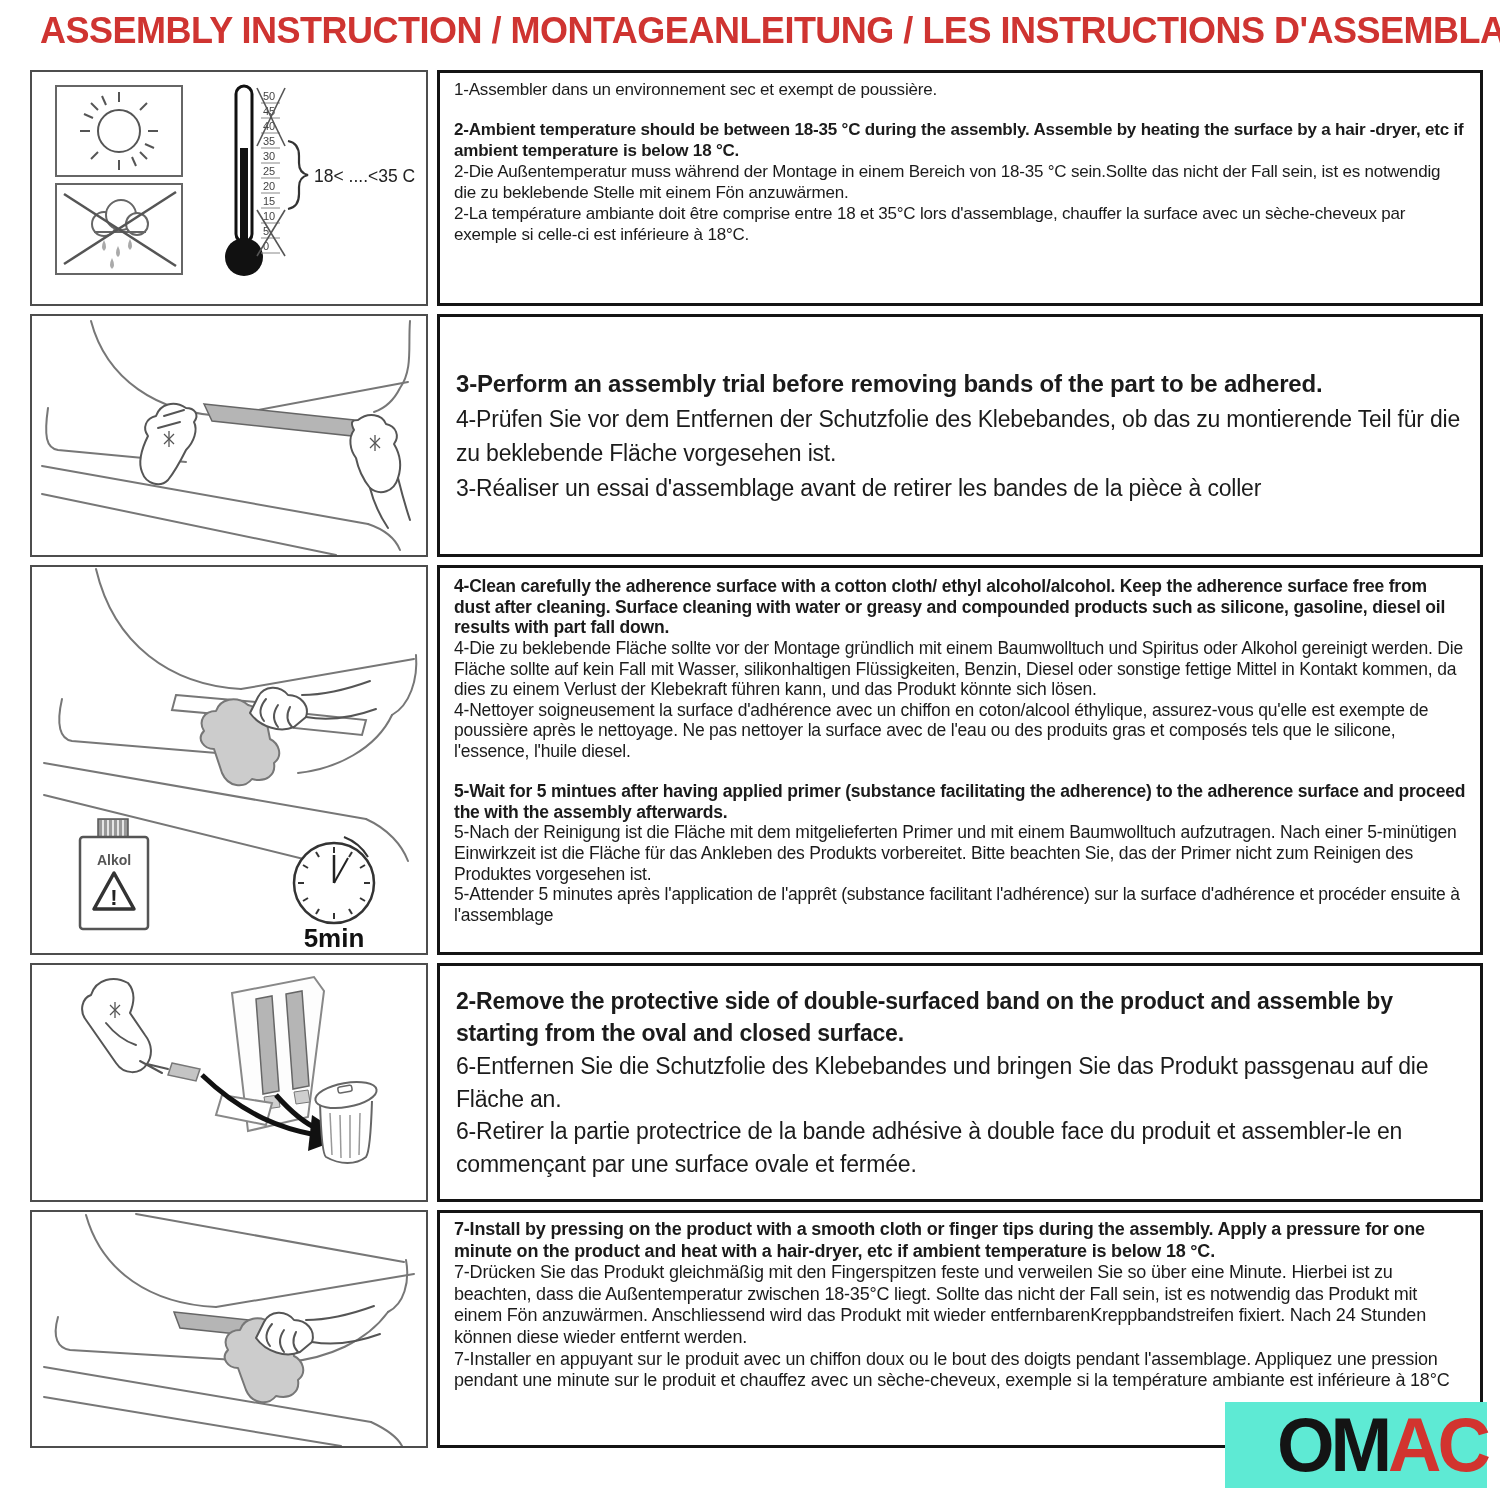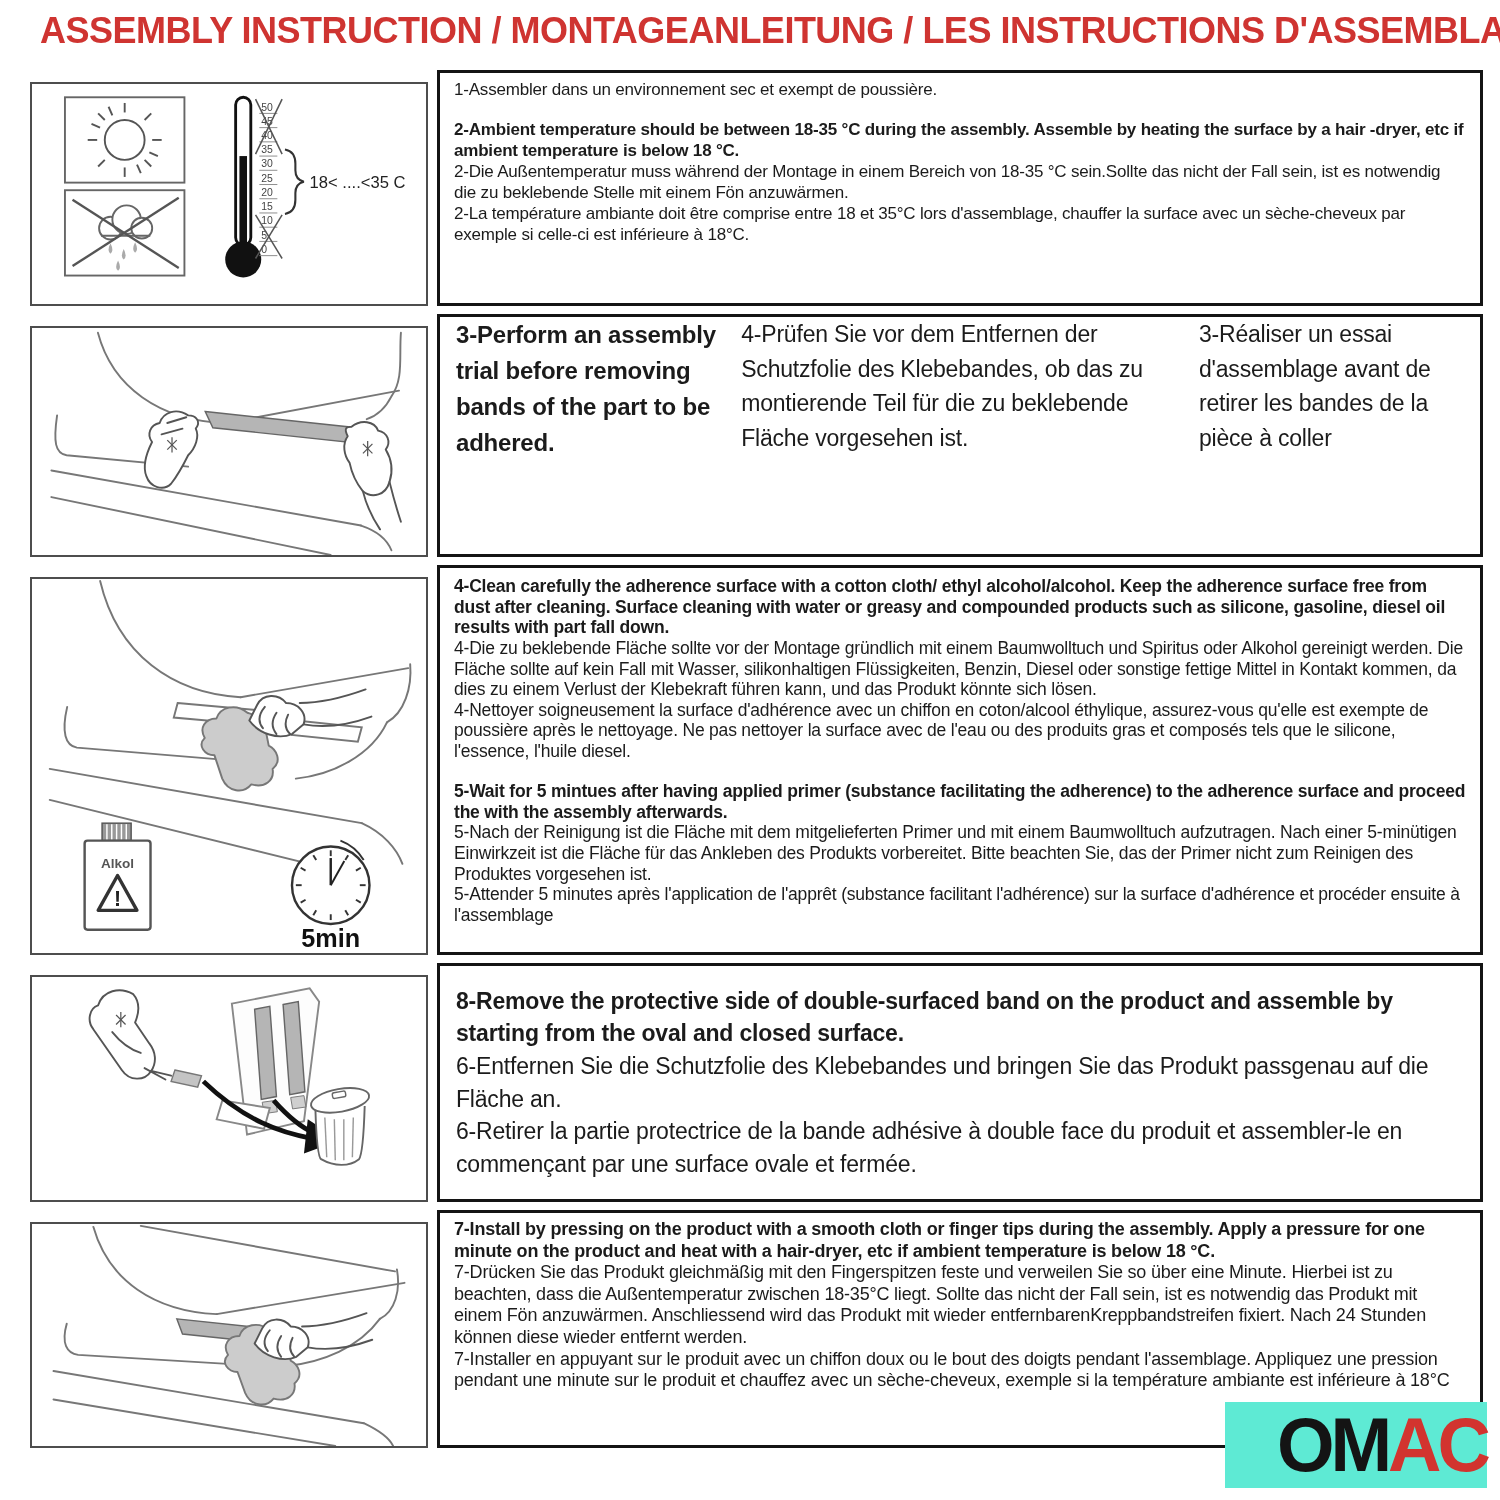--- a/index.html
+++ b/index.html
@@ -4,28 +4,28 @@
 <style>
   html,body{margin:0;padding:0;background:#ffffff;}
   body{width:1500px;height:1500px;position:relative;font-family:"Liberation Sans",sans-serif;color:#1b1b1b;overflow:hidden;}
   .title{position:absolute;left:40px;top:10px;font-size:36px;font-weight:700;color:#cf3431;letter-spacing:-0.5px;white-space:nowrap;margin:0;}
   .row{position:absolute;left:0;width:1500px;}
   .r1{top:70px;height:236px}
   .r2{top:314px;height:243px}
   .r3{top:565px;height:390px}
   .r4{top:963px;height:239px}
   .r5{top:1210px;height:238px}
-  .illus{position:absolute;left:30px;top:0;bottom:0;width:398px;border:2px solid #4d4d4d;background:#fff;box-sizing:border-box;margin-top:12px;}
+  .illus{position:absolute;left:30px;top:0;bottom:0;width:398px;border:2px solid #4d4d4d;background:#fff;box-sizing:border-box;}
   .illus svg{display:block;width:100%;height:100%;}
   .textbox{position:absolute;left:437px;top:0;bottom:0;width:1046px;border:3px solid #141414;background:#fff;box-sizing:border-box;overflow:hidden;}
   .textbox p{margin:0;letter-spacing:-0.2px;}
   .b{font-weight:700;}
   .gap{margin-top:1.1em !important;}
   .t1{padding:6px 14px;font-size:17px;line-height:1.24;}
-  .t2{padding:0 16px;font-size:23px;line-height:1.5;display:flex;justify-content:center;}
+  .t2{padding:0 16px;font-size:23px;line-height:1.5;display:flex;flex-direction:column;justify-content:center;}
   .t2 .b{font-size:24px;}
   .t3{padding:8px 14px;font-size:17.5px;line-height:1.18;}
   .t4{padding:0 16px;font-size:23px;line-height:1.42;display:flex;flex-direction:column;justify-content:center;}
   .t5{padding:6px 14px;font-size:18px;line-height:1.2;}
   .logo{position:absolute;left:1225px;top:1402px;width:262px;height:86px;background:#5eead4;display:flex;align-items:center;justify-content:flex-end;}
   .logo span{font-size:74px;font-weight:700;letter-spacing:-4px;transform:scaleY(1.02);line-height:1;}
   .logo .lb{color:#141414;}
   .logo .lr{color:#d2342f;}
   .ln{stroke:#777;stroke-width:2;fill:none;stroke-linecap:round;}
   .lnd{stroke:#555;stroke-width:2;fill:none;stroke-linecap:round;}
@@ -267,21 +267,21 @@
             <line x1="304" y1="150" x2="305" y2="193"></line>
             <line x1="314" y1="150" x2="314" y2="193"></line>
             <line x1="324" y1="148" x2="323" y2="190"></line>
           </g>
         <ellipse cx="310" cy="130" rx="31" ry="12" fill="#fff" stroke="#666" stroke-width="2" transform="rotate(-10 310 130)"></ellipse>
         <rect x="303" y="121" width="14" height="6" rx="2" fill="none" stroke="#666" stroke-width="1.5" transform="rotate(-10 310 130)"></rect>
       </g>
     </svg>
   </div>
   <div class="textbox t4">
-    <p class="b">8-Remove the protective side of double-surfaced band on the product and assemble by starting from the oval and closed surface.</p>
+    <p class="b">2-Remove the protective side of double-surfaced band on the product and assemble by starting from the oval and closed surface.</p>
     <p>6-Entfernen Sie die Schutzfolie des Klebebandes und bringen Sie das Produkt passgenau auf die Fläche an.</p>
     <p>6-Retirer la partie protectrice de la bande adhésive à double face du produit et assembler-le en commençant par une surface ovale et fermée.</p>
   </div>
 </section>
 
 <section class="row r5">
   <div class="illus">
     <svg viewBox="0 0 386 234">
       <g class="ln">
         <path d="M50,3 C66,60 115,92 180,95"></path>

